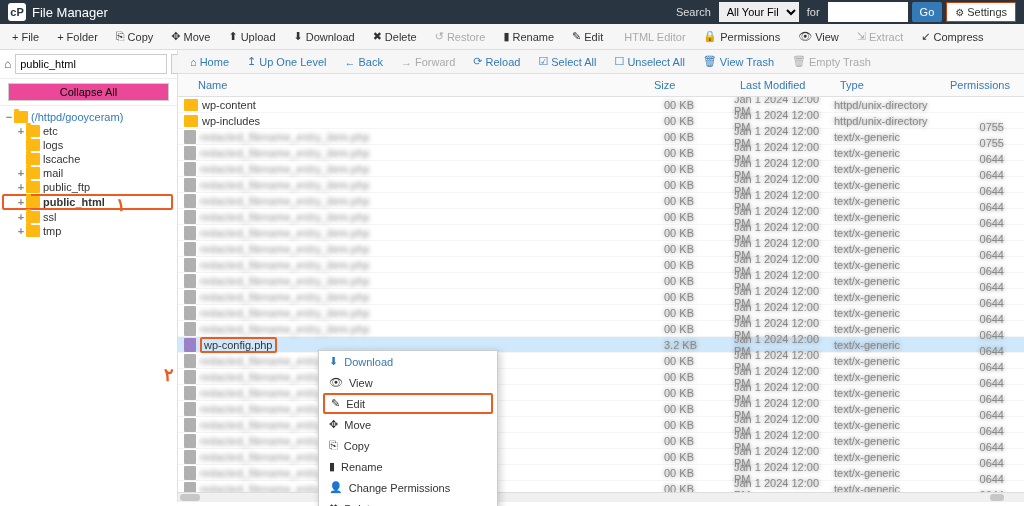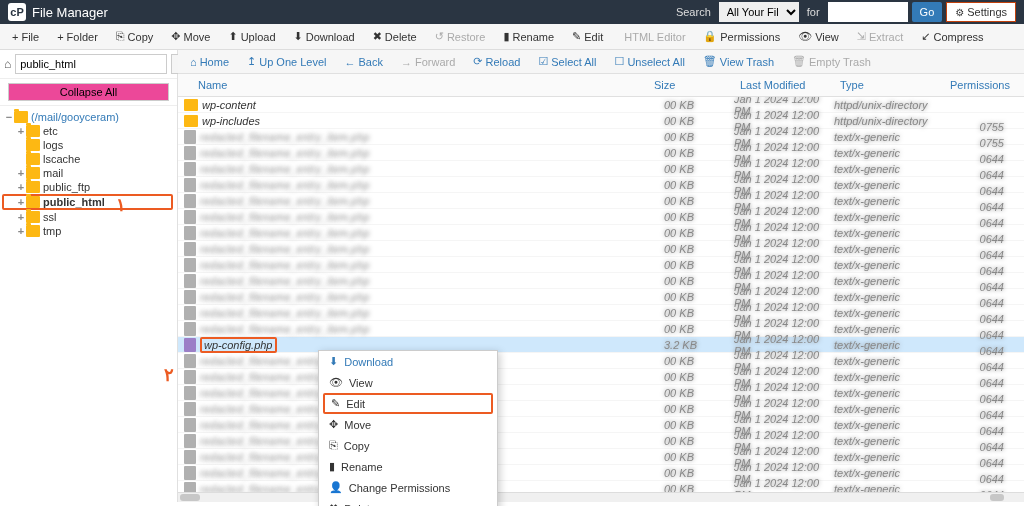--- a/index.html
+++ b/index.html
@@ -40,21 +40,21 @@
   .subtool { background: #f6f6f6; border-bottom:1px solid #e0e0e0; height: 24px; display:flex; align-items:center; padding:0 4px; gap:2px;}
   .sbtn { color:#337ab7; padding:2px 8px; font-size:11px; cursor:pointer; display:inline-flex; align-items:center; gap:3px;}
   .sbtn.dis { color:#aaa; }
   .theadrow { display:flex; border-bottom:1px solid #e0e0e0; background:#fafafa; padding:2px 0;}
   .theadrow div { color:#337ab7; font-size:11px; padding:3px 6px;}
   .cname { flex:1; padding-left: 20px !important;}
   .csize { width:70px; }
   .cmod { width:100px;margin-left:16px; }
   .ctype { width:110px; }
   .cperm { width:80px; text-align:right; padding-right:20px !important;}
-  .flist { flex:1; overflow-y:auto; position:relative;font-style:italic;}
+  .flist { flex:1; overflow-y:auto; position:relative;}
   .frow { display:flex; align-items:center; height:16px; padding: 0; font-size:11px; border-bottom:1px solid #f5f5f5;}
   .frow .cn { flex:1; padding-left:6px; display:flex; align-items:center; gap:4px;}
   .frow .fild-ic { width:14px; height:12px; display:inline-block; background:#fdb813; border-radius:1px;}
   .frow .file-ic { width:12px; height:14px; display:inline-block; background:#9b7fc7; border-radius:1px;}
   .frow .file-ic.grey { background:#b0b0b0;}
   .blur { color: transparent; text-shadow: 0 0 4px rgba(130,130,130,0.9); user-select:none;}
   .frow .cs,.frow .cm,.frow .ct,.frow .cp { color:#888;}
   .frow .cs { width:70px; }
   .frow .cm { width:100px; }
   .frow .ct { width:110px; }
@@ -109,21 +109,21 @@
     <div class="path-row">
       <span class="home-icon">⌂</span>
       <input class="path-input" value="public_html" style="">
       <button class="go2">Go</button>
     </div>
     <div class="collapse"><button>Collapse All</button></div>
     <div class="tree" id="tree">
         <div class="tn blue">
           <span class="exp">−</span>
           <span class="fold"></span>
-          <span style="color:#337ab7">(/mail/gooyceram)</span>
+          <span style="color:#337ab7">(/httpd/gooyceram)</span>
         </div>
         <div class="tn" style="padding-left: 12px;">
           <span class="exp">+</span>
           <span class="fold"></span>
           <span>etc</span>
         </div>
         <div class="tn" style="padding-left: 12px;">
           <span class="exp"></span>
           <span class="fold"></span>
           <span>logs</span>

